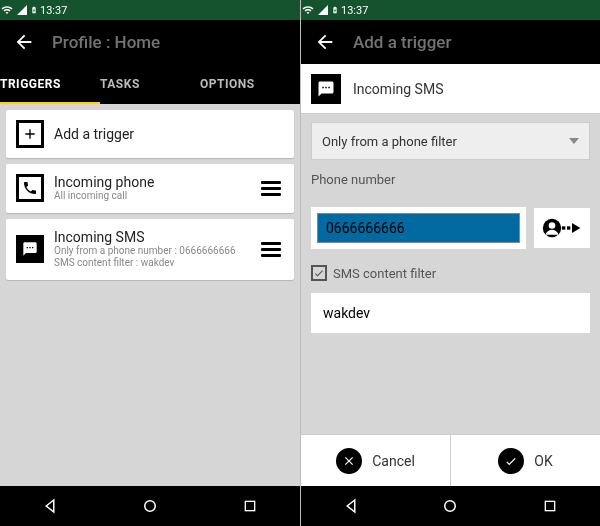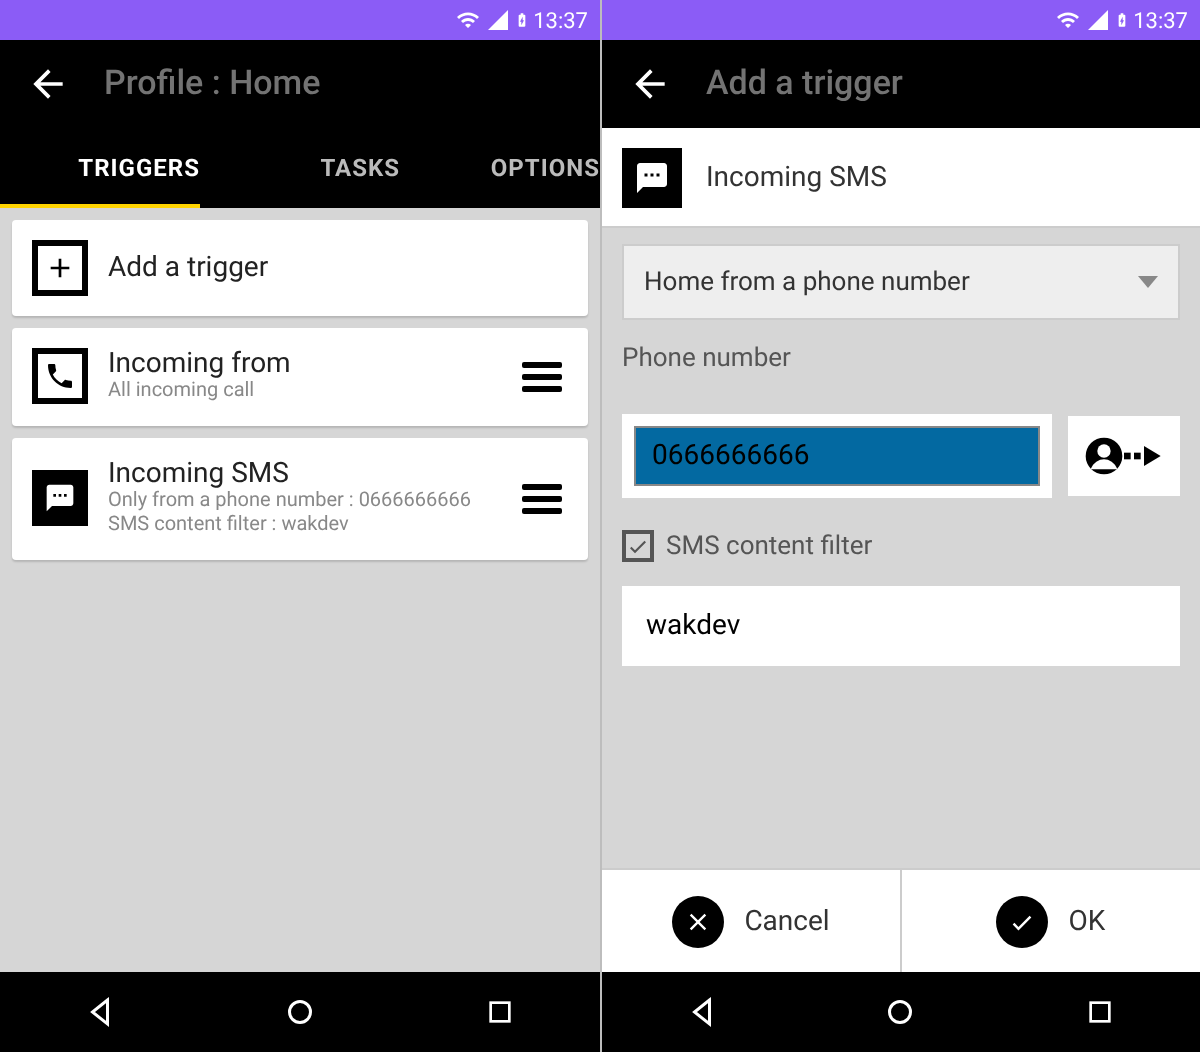--- a/index.html
+++ b/index.html
@@ -1,28 +1,28 @@
 <!DOCTYPE html>
 <html><head>
 <meta charset="utf-8">
 <style>
   * { box-sizing: border-box; margin: 0; padding: 0; font-family: Roboto, "Segoe UI", Arial, sans-serif; }
   body { background: #e0e0e0; width: 600px; height: 526px; overflow: hidden; display: flex; }
   .phone { width: 300px; height: 526px; background: #d6d6d6; position: relative; display: flex; flex-direction: column; }
   .phone + .phone { border-left: 1px solid #bdbdbd; }
 
-  .status-bar { height: 20px; background: #8b5cf6; color: #fff; display: flex; align-items: center; justify-content: flex-end; font-size: 11px; padding: 0 6px 0 0; gap: 2px; }
+  .status-bar { height: 20px; background: #14532d; color: #fff; display: flex; align-items: center; font-size: 11px; padding: 0 6px 0 0; gap: 2px; }
   .status-bar svg { fill: #fff; }
 
   .toolbar { background: #000; color: #737373; height: 44px; display: flex; align-items: center; padding: 0 8px; }
   .toolbar .back { width: 32px; height: 32px; display: flex; align-items: center; justify-content: center; cursor: pointer; }
   .toolbar .title { font-size: 17px; font-weight: 500; margin-left: 12px; }
 
   .tabs { background: #000; color: #fff; display: flex; height: 40px; }
-  .tab { flex: 1; display: flex; align-items: center; justify-content: flex-end; font-size: 12px; font-weight: 700; letter-spacing: 0.5px; color: #bbb; cursor: pointer; position: relative; }
+  .tab { flex: 1; display: flex; align-items: center; justify-content: flex-start; font-size: 12px; font-weight: 700; letter-spacing: 0.5px; color: #bbb; cursor: pointer; position: relative; }
   .tab.active { color: #fff; }
   .tab.active::after { content: ""; position: absolute; bottom: 0; left: 0; right: 0; height: 2px; background: #ffd400; }
 
   .list-area { background: #d6d6d6; flex: 1; padding: 6px; overflow: auto; }
   .card { background: #fff; border-radius: 2px; padding: 10px 10px; margin-bottom: 6px; display: flex; align-items: center; gap: 10px; box-shadow: 0 1px 1px rgba(0,0,0,.15); cursor: pointer; }
   .card .icon-box { width: 28px; height: 28px; border: 3px solid #000; display: flex; align-items: center; justify-content: center; flex-shrink: 0; }
   .card .icon-box.black { background: #000; }
   .card .texts { flex: 1; display: flex; flex-direction: column; }
   .card .label { font-size: 14px; color: #222; }
   .card .sub { font-size: 10px; color: #888; line-height: 1.25; }
@@ -107,21 +107,21 @@
       </div>
     </div>
 
     <div class="card">
       <div class="icon-box">
         <svg width="16" height="16" viewBox="0 0 24 24" fill="#000">
             <path d="M6.6 10.8c1.4 2.8 3.8 5.1 6.6 6.6l2.2-2.2c.3-.3.7-.4 1-.2 1.1.4 2.3.6 3.6.6.6 0 1 .4 1 1V20c0 .6-.4 1-1 1C10.6 21 3 13.4 3 4c0-.6.4-1 1-1h3.5c.6 0 1 .4 1 1 0 1.2.2 2.4.6 3.6.1.4 0 .8-.3 1l-2.2 2.2z"></path>
           </svg>
       </div>
       <div class="texts">
-        <span class="label">Incoming from</span>
+        <span class="label">Incoming phone</span>
         <span class="sub">All incoming call</span>
       </div>
       <div class="drag">
           <span></span>
           <span></span>
           <span></span>
         </div>
     </div>
 
     <div class="card">
@@ -188,21 +188,21 @@
       <div class="icon-box">
         <svg width="18" height="18" viewBox="0 0 24 24" fill="#fff">
             <path d="M20 2H4c-1.1 0-2 .9-2 2v18l4-4h14c1.1 0 2-.9 2-2V4c0-1.1-.9-2-2-2zM9 11H7V9h2v2zm4 0h-2V9h2v2zm4 0h-2V9h2v2z"></path>
           </svg>
       </div>
       <div class="title2">Incoming SMS</div>
     </div>
 
     <div class="content-pad">
       <div class="spinner">
-        <span>Home from a phone number</span>
+        <span>Only from a phone filter</span>
         <div class="tri"></div>
       </div>
 
       <div class="label-txt">Phone number</div>
       <div class="row-input">
         <div class="field-wrap">
           <input class="text-input" value="0666666666" style="">
         </div>
         <div class="contact-btn">
           <svg width="40" height="24" viewBox="0 0 48 24">

